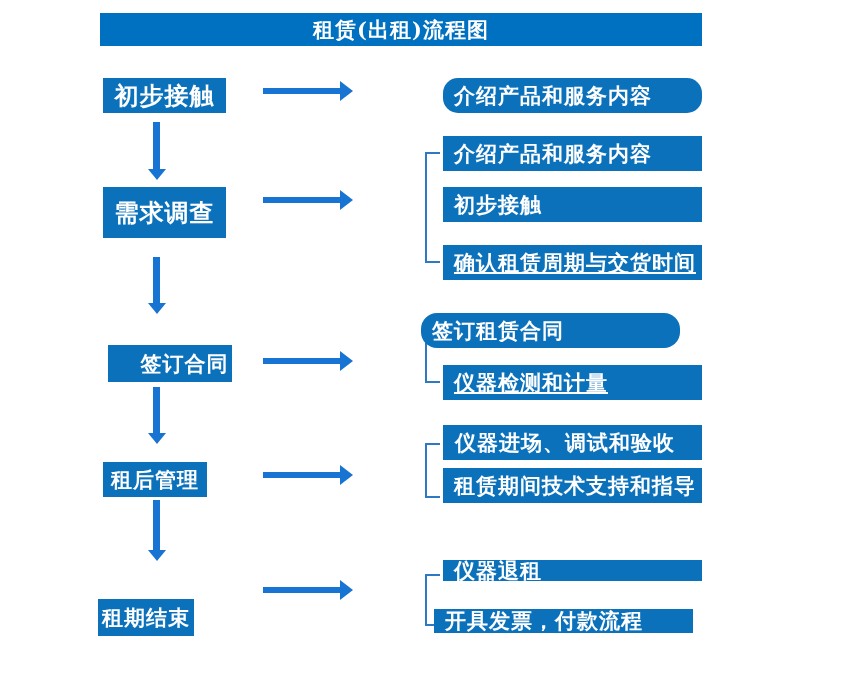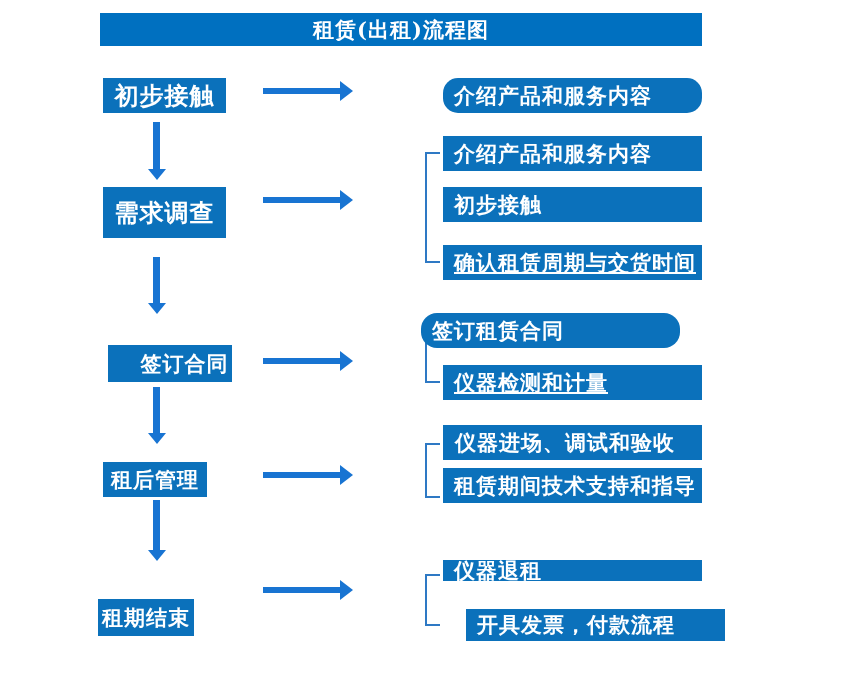--- a/index.html
+++ b/index.html
@@ -116,15 +116,15 @@
   <div class="pbox detail" style="left:443px;top:187px;">初步接触</div>
   <div class="pbox detail" style="left:443px;top:245px;text-decoration:underline;">确认租赁周期与交货时间</div>
 
   <div class="pbox detail" style="left:421px;top:313px;border-radius:16px;">签订租赁合同</div>
   <div class="pbox detail" style="left:443px;top:365px;text-decoration:underline;">仪器检测和计量</div>
 
   <div class="pbox detail" style="left:443px;top:425px;padding-left:12px;">仪器进场、调试和验收</div>
   <div class="pbox detail" style="left:443px;top:468px;">租赁期间技术支持和指导</div>
 
   <div class="pbox detail" style="left:443px;top:560px;height:21px;">仪器退租</div>
-  <div class="pbox detail" style="left:466px;top:609px;height:32px;">开具发票，付款流程</div>
+  <div class="pbox detail" style="left:434px;top:609px;height:24px;">开具发票，付款流程</div>
 
 </div>
 
 </body></html>

